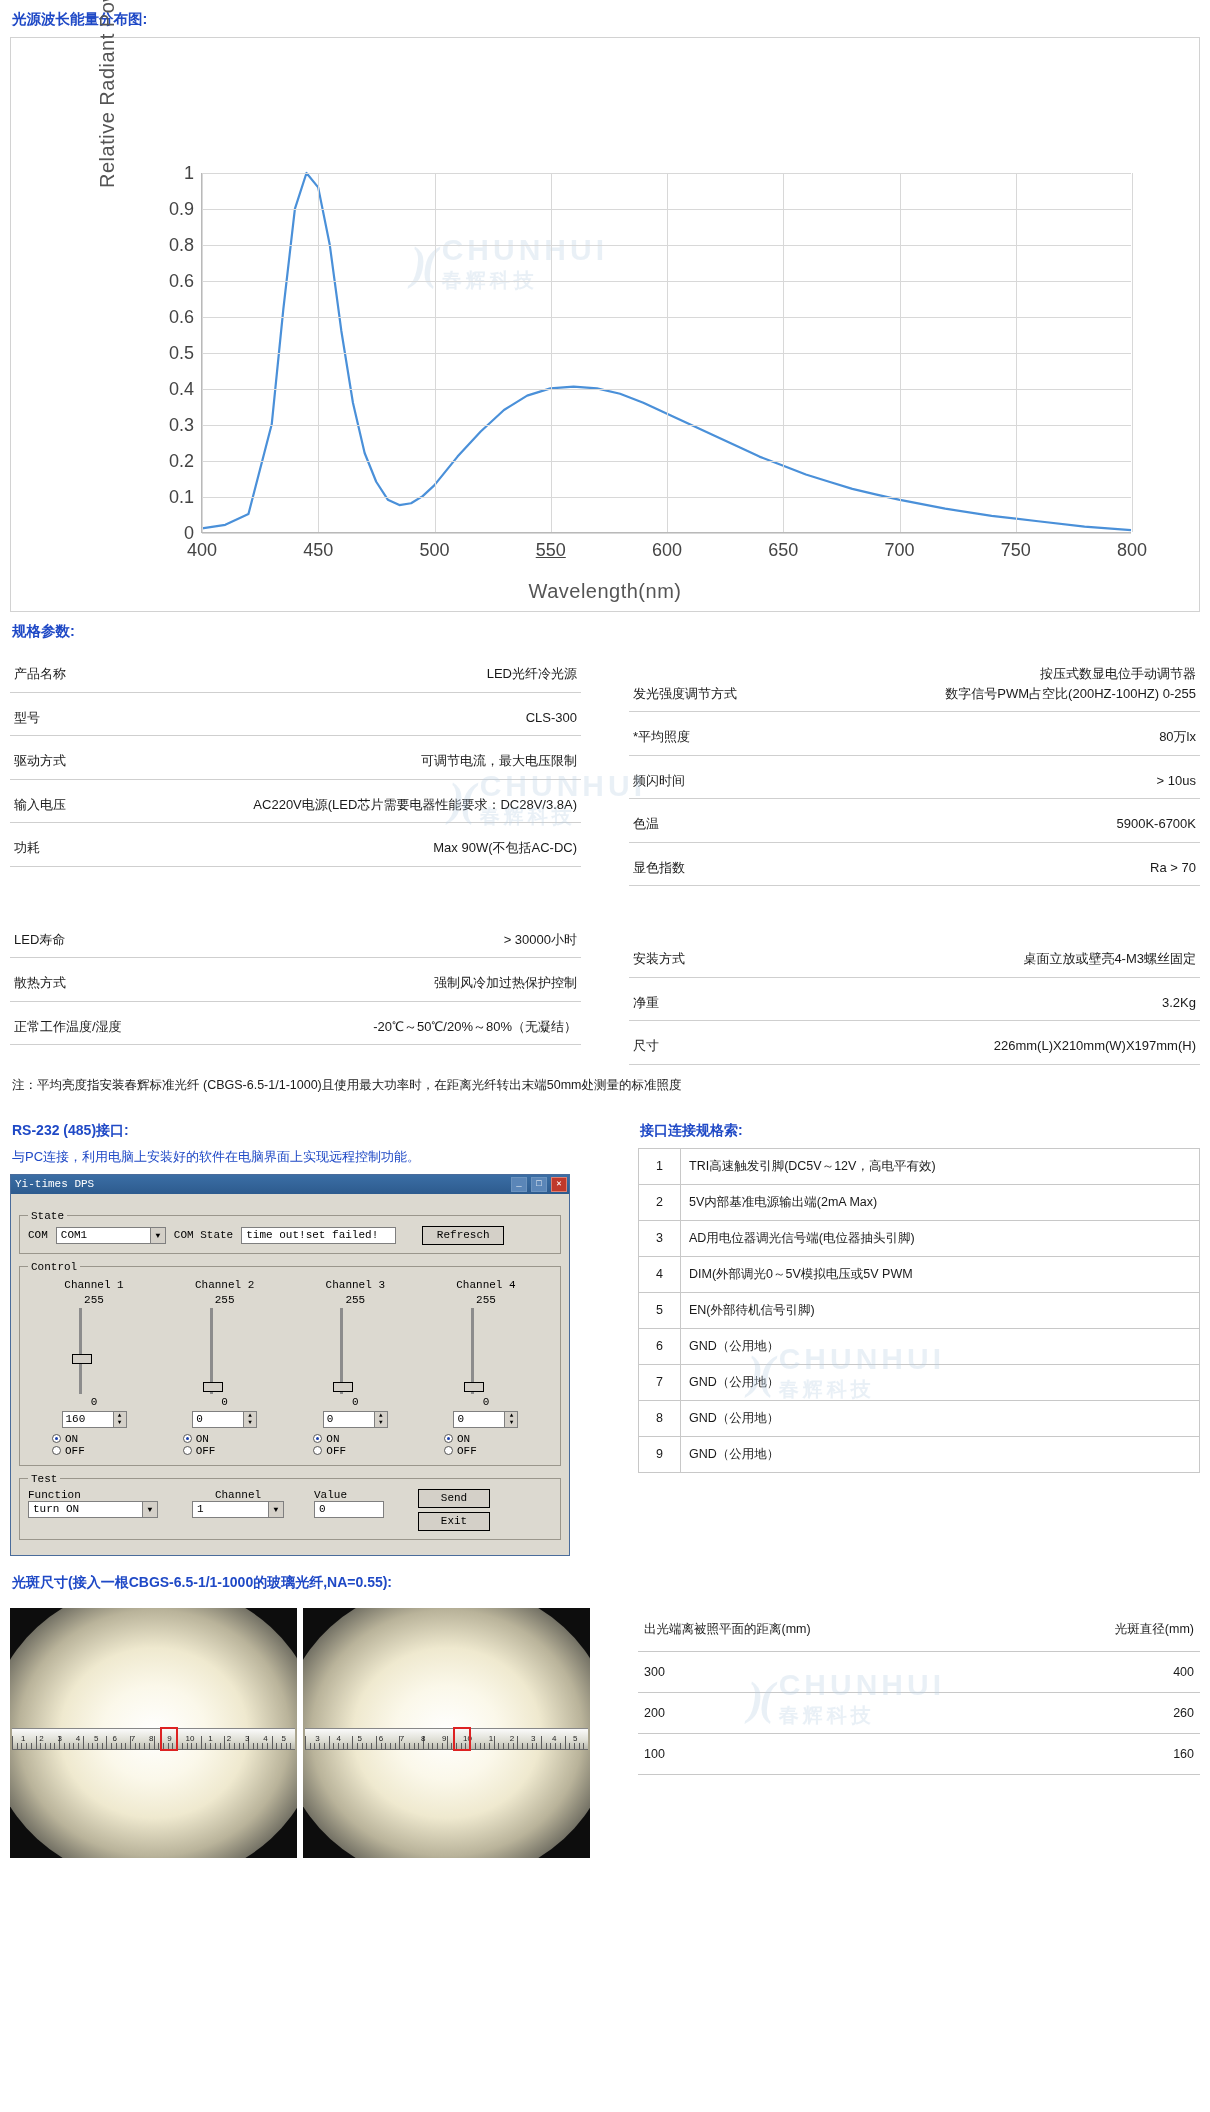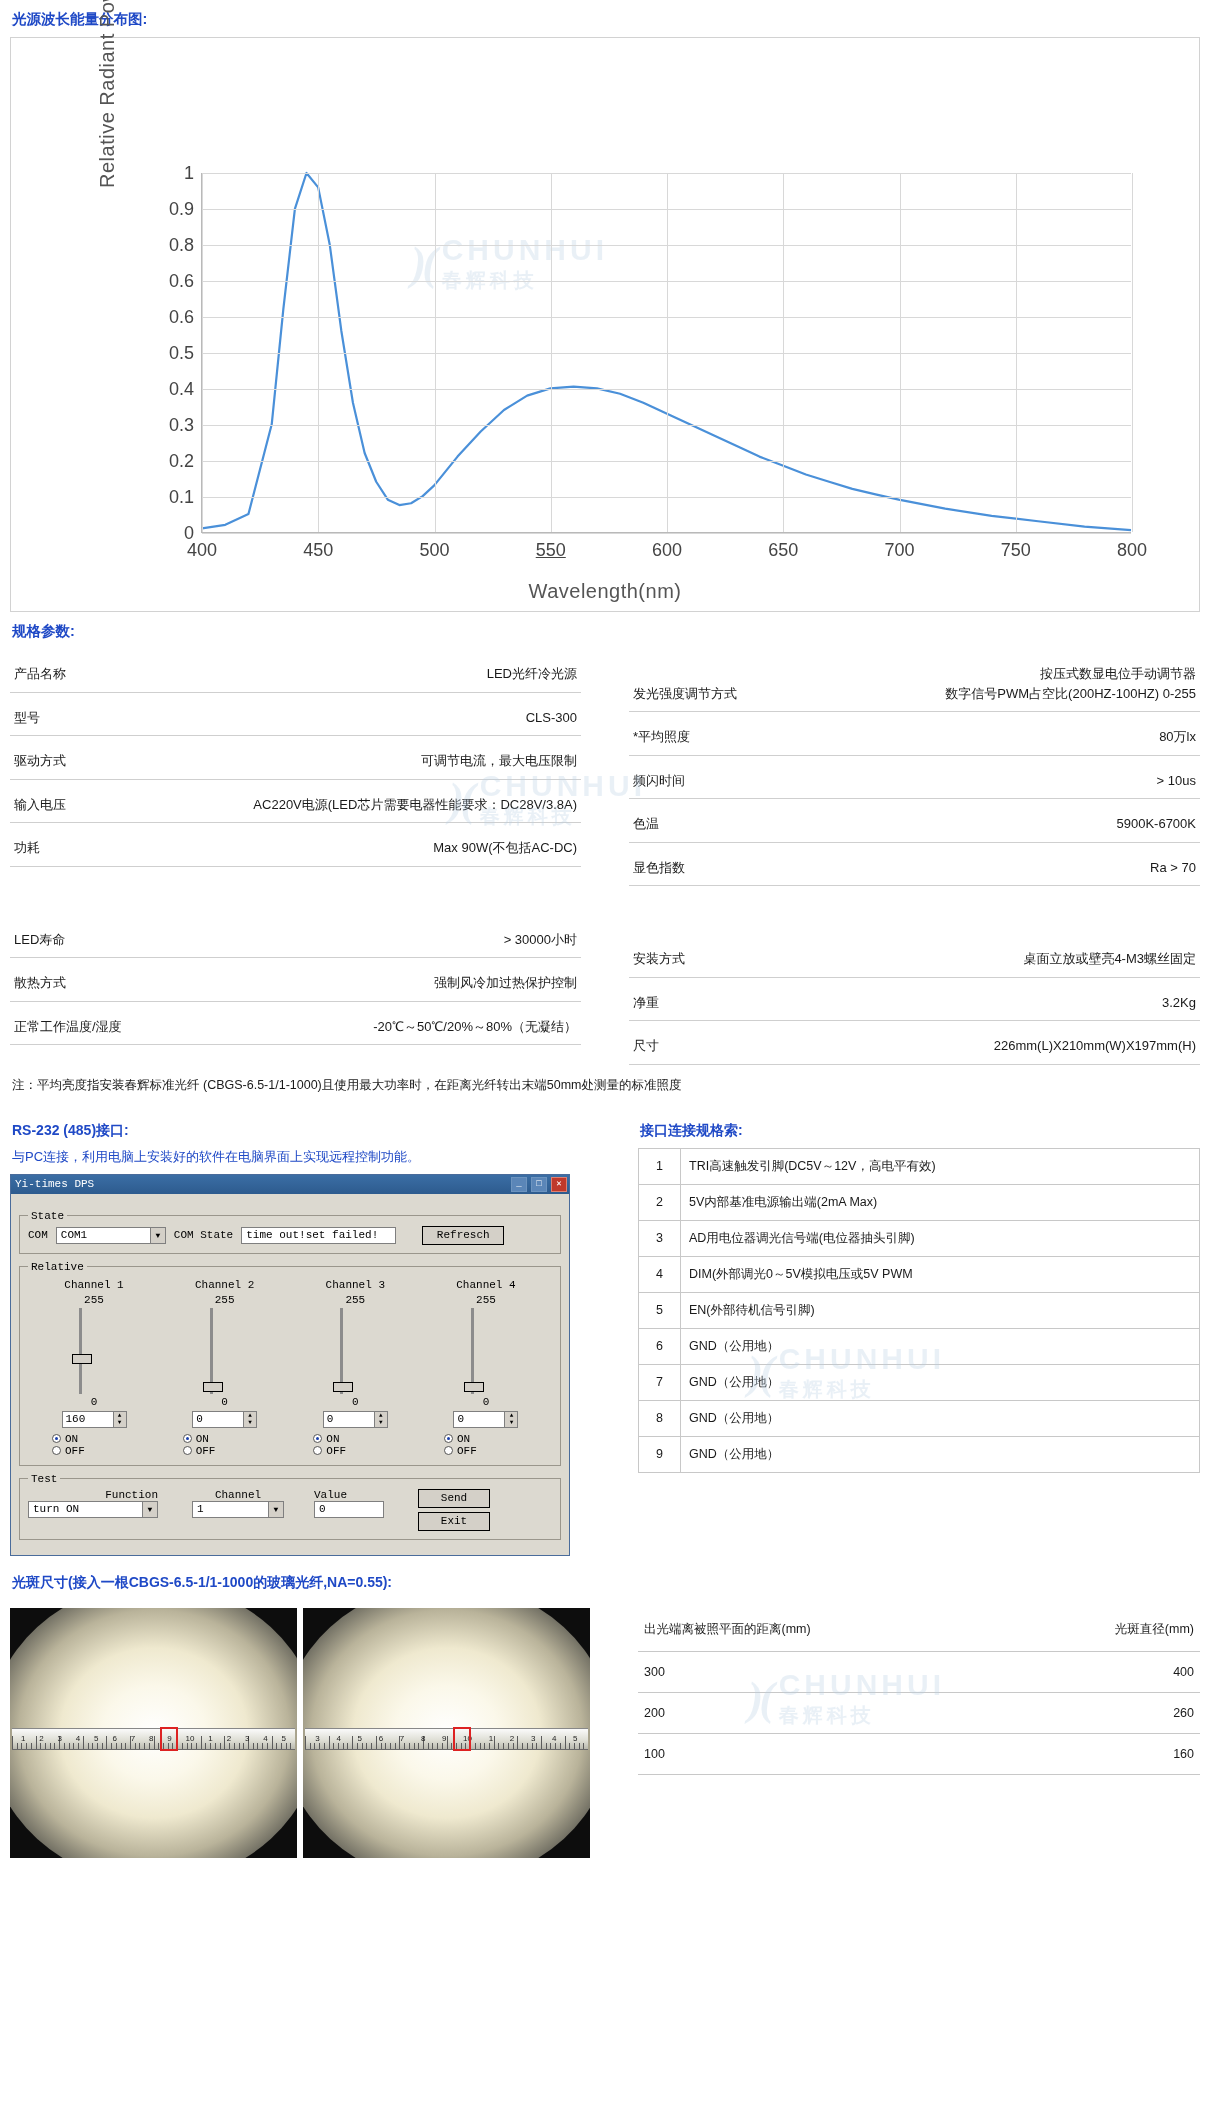--- a/index.html
+++ b/index.html
@@ -438,21 +438,21 @@
                 <span>COM1</span>
                 <span class="arrow">▼</span>
               </span>
               <span class="lbl">COM State</span>
               <span class="txtbox" style="width:155px;">time out!set failed!</span>
               <span class="btn" style="margin-left:18px;width:82px;">Refresch</span>
             </div>
           </fieldset>
 
           <fieldset class="grp">
-            <legend>Relative</legend>
+            <legend>Control</legend>
             <div class="channels">
 
               <div class="chan">
                 <div class="cname">Channel 1</div>
                 <div class="cmax">255</div>
                 <div class="slider">
                     <div class="track"></div>
                     <div class="thumb" style="top:46px;"></div>
                   </div>
                 <div class="cmin">0</div>
@@ -544,21 +544,21 @@
                 </div>
               </div>
 
             </div>
           </fieldset>
 
           <fieldset class="grp">
             <legend>Test</legend>
             <div class="row" style="align-items:flex-start;">
               <div>
-                <div class="lbl" style="text-align:right">Function</div>
+                <div class="lbl" style="text-align:left">Function</div>
                 <span class="combo" style="width:130px;">
                   <span>turn ON</span>
                   <span class="arrow">▼</span>
                 </span>
               </div>
               <div style="margin-left:26px;">
                 <div class="lbl" style="text-align:center">Channel</div>
                 <span class="combo" style="width:92px;">
                   <span>1</span>
                   <span class="arrow">▼</span>

